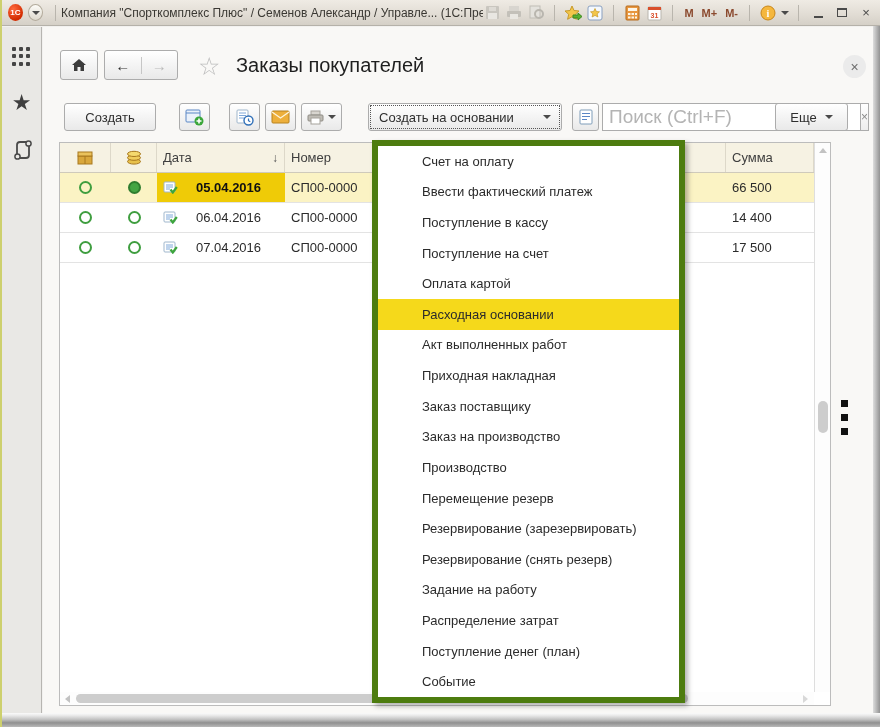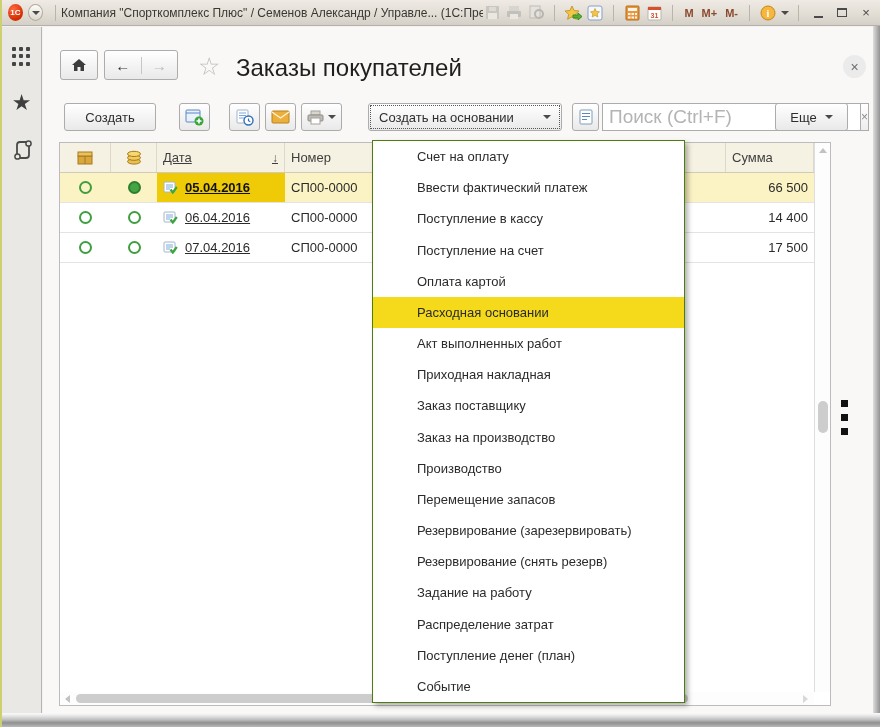--- a/index.html
+++ b/index.html
@@ -38,21 +38,21 @@
 
   
   .btn { background:linear-gradient(180deg,#ffffff,#e9e9e9); border:1px solid #acacac; border-radius:3px;
     font-size:13px; color:#2e2e2e; display:flex; align-items:center; justify-content:center; }
   .home-btn { position:absolute; left:58px; top:50px; width:38px; height:30px; }
   .nav-group { position:absolute; left:102px; top:50px; width:74px; height:30px; display:flex; }
   .nav-half { flex:1; display:flex; align-items:center; justify-content:center; font-size:15px; }
   .nav-half.back { color:#2e2e2e; border-right:1px solid #c6c6c6; }
   .nav-half.fwd { color:#b9b9b9; }
   .fav-star { position:absolute; left:196px; top:52px; font-size:25px; color:#bdbdbd; }
-  .page-title { position:absolute; left:234px; top:54px; font-size:24px; color:#1f1f1f; }
+  .page-title { position:absolute; left:234px; top:54px; font-size:20px; color:#1f1f1f; }
   .form-close { position:absolute; left:841px; top:55px; width:23px; height:23px; border-radius:50%;
     background:#ebebeb; color:#6e6e6e; font-size:14px; display:flex; align-items:center; justify-content:center; }
 
   
   .tbar-btn { position:absolute; top:103px; height:28px; }
   .icon-btn { width:31px; }
   .dotted-focus { outline:1px dotted #555; outline-offset:-3px; }
   .search-wrap { position:absolute; left:600px; top:103px; width:163px; height:28px; display:flex; }
   .search-input { flex:1; border:1px solid #acacac; border-right:none; font-size:19px; padding:0 6px;
     color:#333; background:#fff; font-family:"Liberation Sans",sans-serif; }
@@ -68,37 +68,37 @@
   .hscroll { position:absolute; left:0; right:16px; bottom:0; height:13px; background:#fdfdfd; display:flex; align-items:center; }
   .h-left { width:0; height:0; border-top:4px solid transparent; border-bottom:4px solid transparent; border-right:5px solid #c2c2c2; margin-left:5px; }
   .hthumb { margin-left:6px; width:612px; height:9px; background:#cdcdcd; border-radius:5px; }
   .h-right { position:absolute; right:6px; width:0; height:0; border-top:4px solid transparent; border-bottom:4px solid transparent; border-left:5px solid #d8d8d8; }
   .trow { display:flex; height:30px; border-bottom:1px solid #e3e3e3; margin-right:16px; }
   .thead { background:#f6f2e3; border-bottom:1px solid #cfcabb; }
   .thead .tc { border-right:1px solid #ddd8c9; color:#3e3e3e; }
   .tc { display:flex; align-items:center; font-size:13px; color:#2b2b2b; padding:0 6px; overflow:hidden; white-space:nowrap; }
   .tc.c1 { width:51px; justify-content:center; }
   .tc.c2 { width:46px; justify-content:center; }
-  .tc.c3 { width:128px; gap:7px;text-decoration:underline; }
+  .tc.c3 { width:128px; gap:18px; }
   .tc.c4 { flex:1; }
-  .tc.c5 { width:88px; justify-content:flex-end; }
+  .tc.c5 { width:88px; justify-content:flex-start; }
   .thead .tc.c3 { justify-content:space-between; }
   .sort-arrow { color:#555; font-size:12px; }
   .trow.sel .tc { background:#fbf3c4; }
   .trow.sel .tc.active-cell { background:#efcb07; font-weight:bold; color:#111; }
   .circ { width:13px; height:13px; border:2px solid #3f9e3f; border-radius:50%; }
   .circ.fill { background:#44a544; border-color:#2f7d2f; }
 
   
   .split-dots { position:absolute; left:839px; top:400px; width:8px; z-index:12; }
   .split-dots i { display:block; width:7px; height:7px; background:#111; margin-bottom:7px; }
 
   
   .ddmenu { position:absolute; left:370px; top:140px; width:313px; height:563px; background:#fff;
-    border:1px solid #4d7c0f; box-shadow:3px 3px 5px rgba(0,0,0,0.3); z-index:50; display:flex; flex-direction:column; }
+    border:6px solid #4d7c0f; box-shadow:3px 3px 5px rgba(0,0,0,0.3); z-index:50; display:flex; flex-direction:column; }
   .mi { flex:1; display:flex; align-items:center; padding-left:44px; font-size:13px; color:#2b2b2b; }
   .mi.hl { background:#f5d91b; }
 </style>
 </head>
 <body>
 
 <div class="window">
 
   <div class="titlebar">
     <div class="logo-circle">1С</div>
@@ -402,21 +402,21 @@
     <div class="mi">Ввести фактический платеж</div>
     <div class="mi">Поступление в кассу</div>
     <div class="mi">Поступление на счет</div>
     <div class="mi">Оплата картой</div>
     <div class="mi hl">Расходная основании</div>
     <div class="mi">Акт выполненных работ</div>
     <div class="mi">Приходная накладная</div>
     <div class="mi">Заказ поставщику</div>
     <div class="mi">Заказ на производство</div>
     <div class="mi">Производство</div>
-    <div class="mi">Перемещение запасов</div>
+    <div class="mi">Перемещение резерв</div>
     <div class="mi">Резервирование (зарезервировать)</div>
     <div class="mi">Резервирование (снять резерв)</div>
     <div class="mi">Задание на работу</div>
     <div class="mi">Распределение затрат</div>
     <div class="mi">Поступление денег (план)</div>
     <div class="mi">Событие</div>
   </div>
 
   <div class="right-border"></div>
   <div class="bottom-border"></div>

